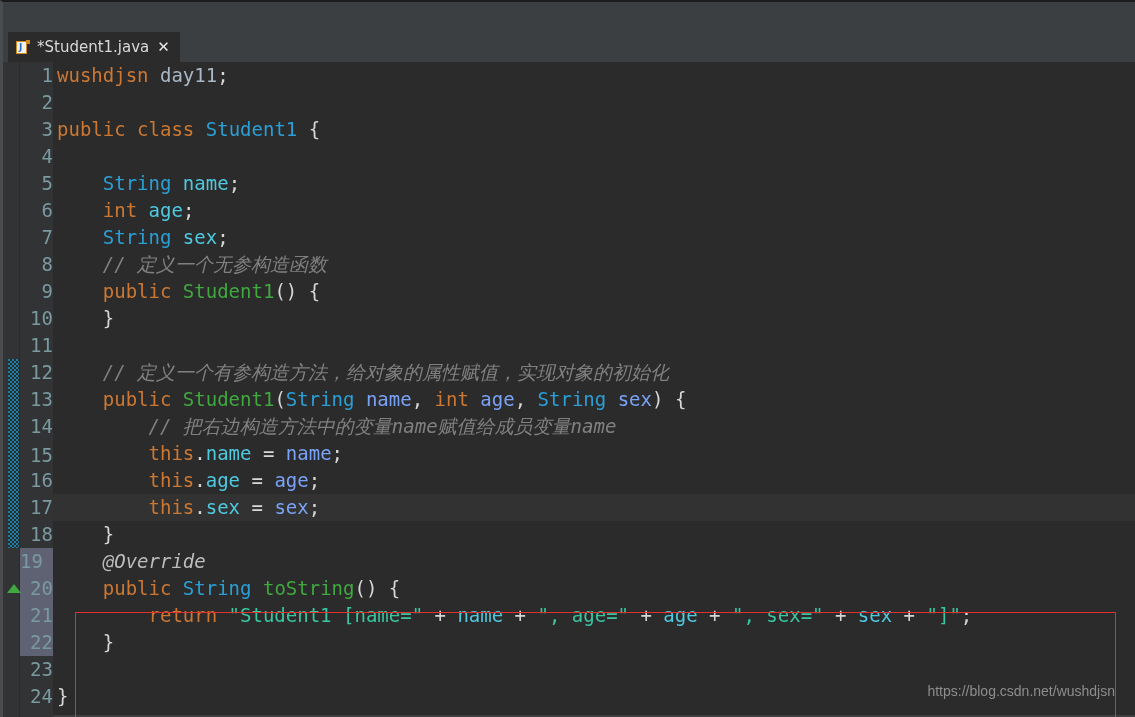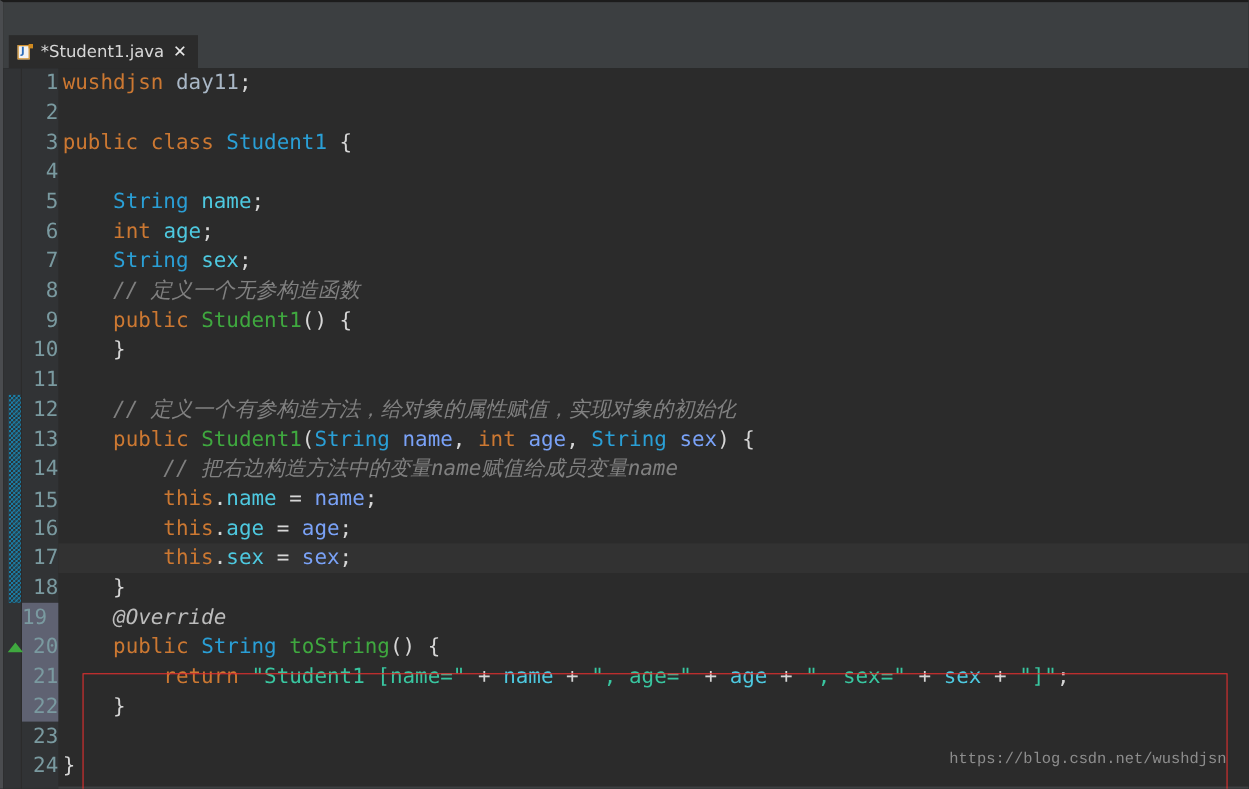--- a/index.html
+++ b/index.html
@@ -202,21 +202,21 @@
     pointer-events: none;
     z-index: 5;
   }
 
   
   .watermark {
     position: absolute;
     right: 20px;
     bottom: 18px;
     color: #8d8d8d;
-    font-family: Liberation Mono, monospace;
+    font-family: Liberation Sans, sans-serif;
     font-size: 14px;
     z-index: 6;
   }
 
   
   .hscroll {
     position: absolute;
     left: 50px;
     bottom: 0;
     width: 1085px;

